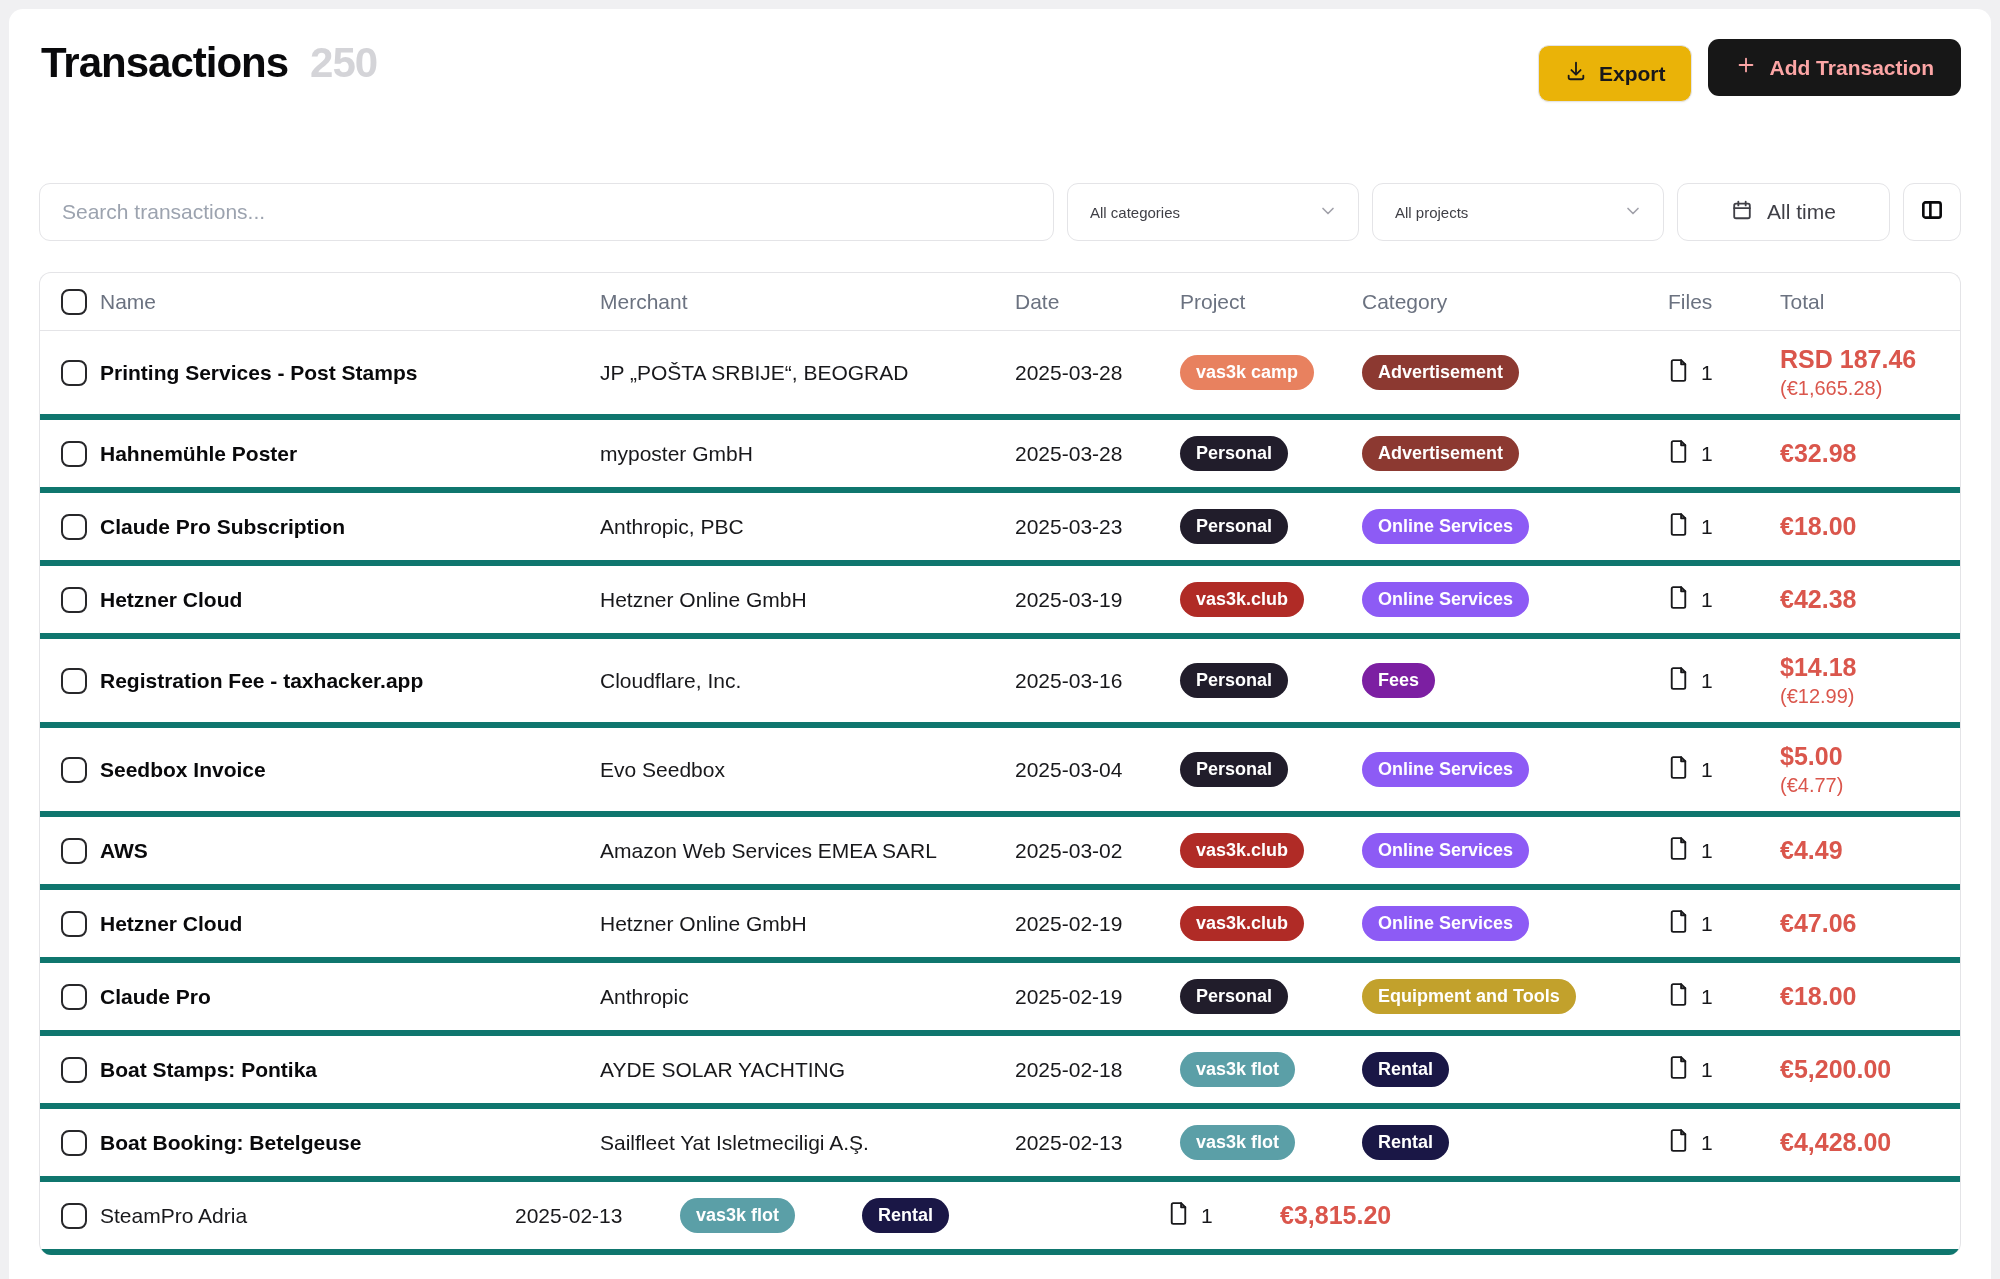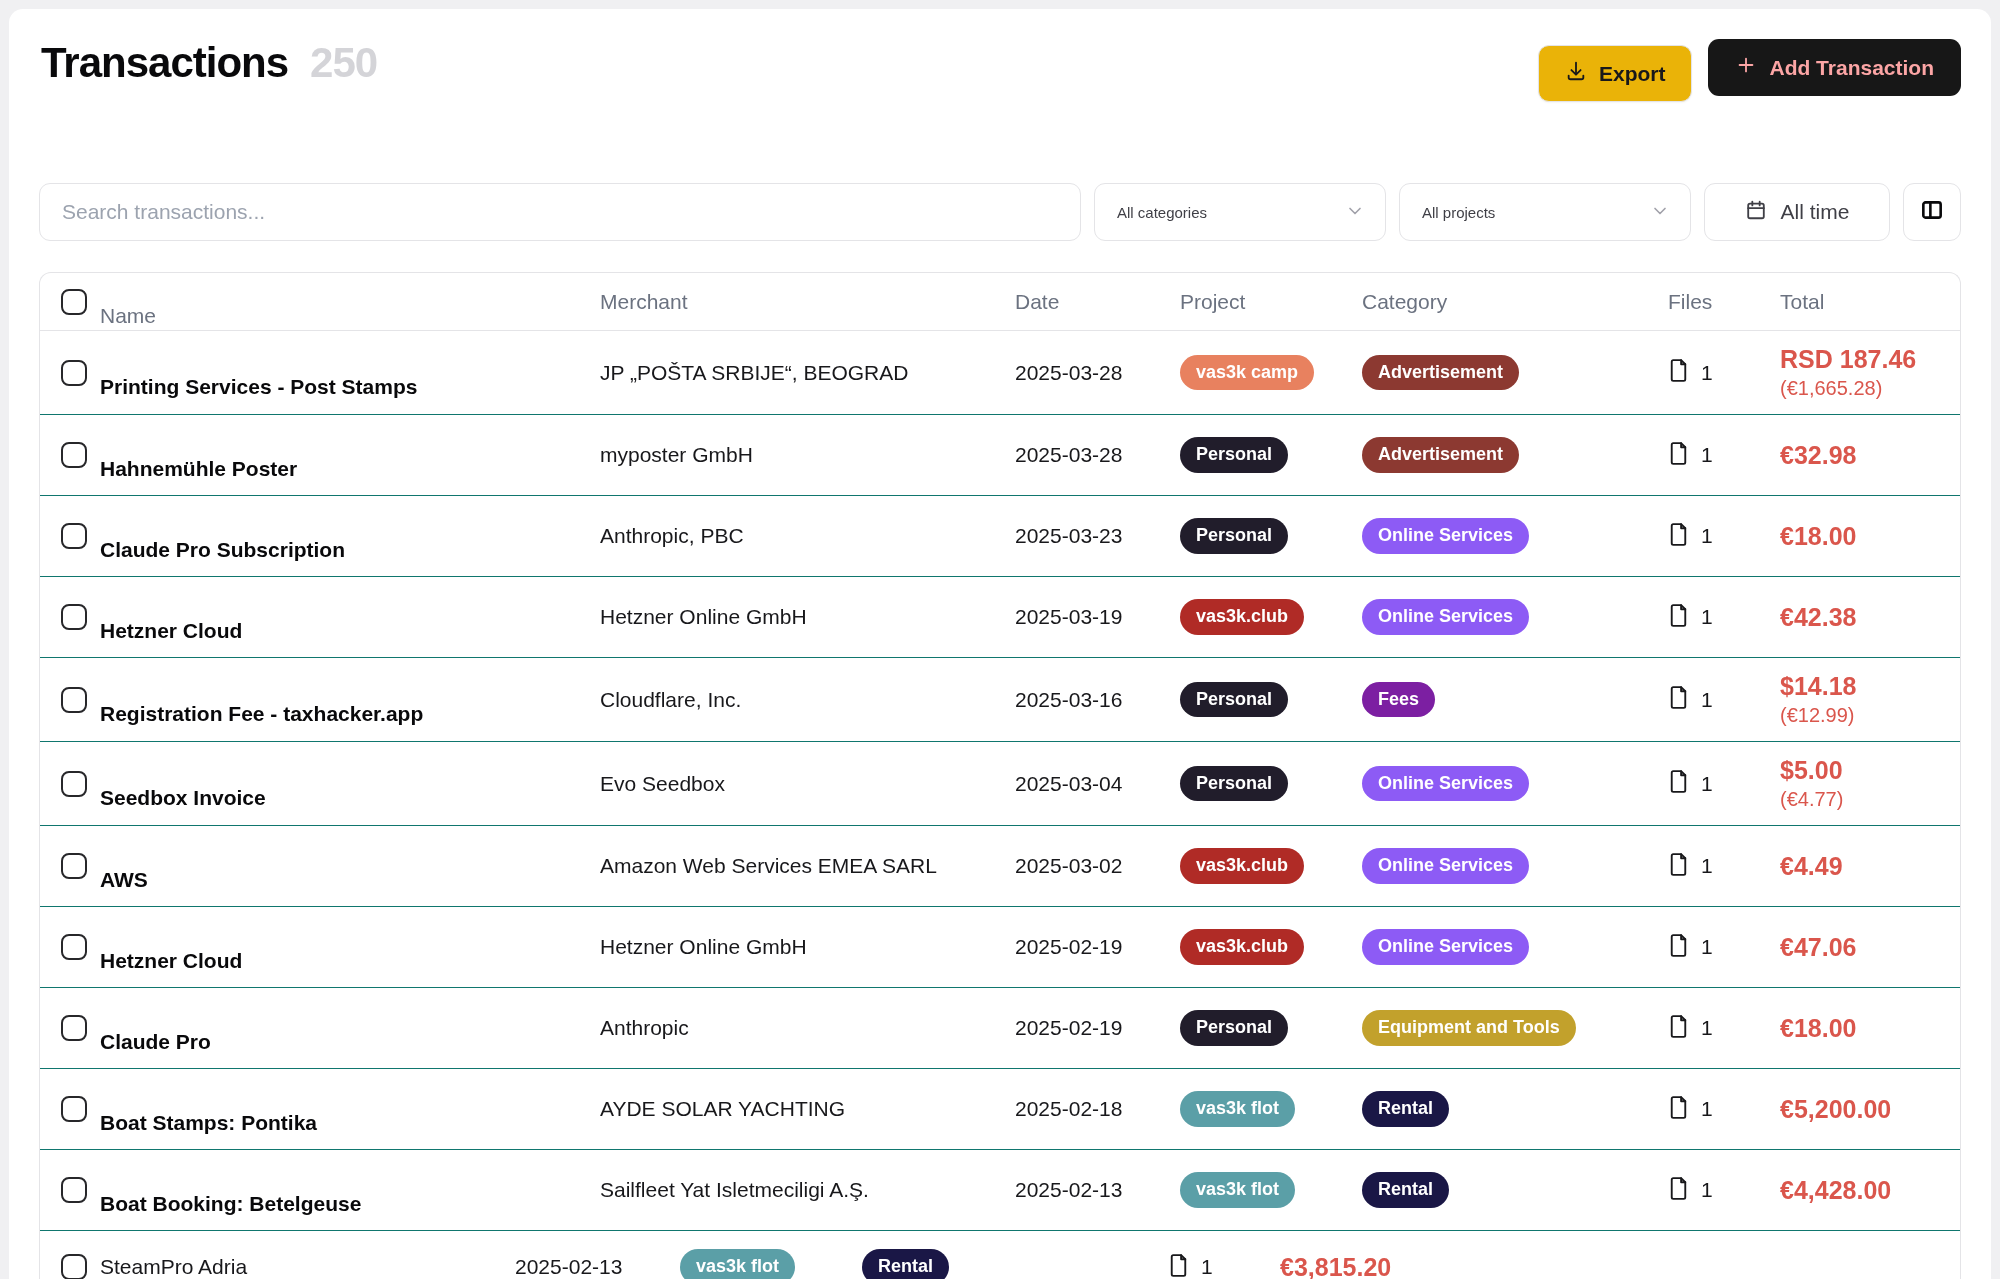--- a/index.html
+++ b/index.html
@@ -48,47 +48,47 @@
   }
   .search-box input::placeholder { color: #9ca3af; }
   .select {
     width: 292px; height: 58px; flex: 0 0 auto;
     border: 1px solid #e4e4e7; border-radius: 11px; background: #fff;
     display: flex; align-items: center; justify-content: space-between;
     padding: 0 20px 0 22px; font-size: 15px; color: #3f3f46; cursor: pointer;
   }
   .select .chev { color: #a1a1aa; }
   .timebtn {
-    width: 186px; height: 58px; flex: 0 0 auto;
+    width: 213px; height: 58px; flex: 0 0 auto;
     border: 1px solid #e4e4e7; border-radius: 11px; background: #fff;
     display: flex; align-items: center; justify-content: center; gap: 14px;
     font-size: 21px; color: #3f3f46; cursor: pointer;
   }
   .colbtn {
     width: 58px; height: 58px; flex: 0 0 auto;
     border: 1px solid #e4e4e7; border-radius: 11px; background: #fff;
     display: flex; align-items: center; justify-content: center;
     color: #09090b; cursor: pointer;
   }
   
   .table {
     margin-top: 31px;
     border: 1px solid #e4e4e7;
     border-radius: 12px;
     border-bottom: none;
     overflow: hidden;
     background: #fff;
   }
-  .tr { display: flex; align-items: center; border-bottom: 1px solid #0f766e; }
+  .tr { display: flex; align-items: center; border-bottom: 6px solid #0f766e; }
   .thead .tr { border-bottom: 1px solid #e4e4e7; }
   .th { font-size: 21px; color: #6b7280; font-weight: 400; }
   .thead .tr { height: 58px; }
   .tbody .tr { min-height: 73px; padding: 14px 0; cursor: pointer; }
   .col-check   { width: 60px;  padding-left: 21px; display: flex; align-items: center; }
-  .col-name    { width: 500px; padding-right: 28px; margin-top: 28px; }
+  .col-name    { width: 500px; padding-right: 28px; }
   .col-merchant{ width: 415px; padding-right: 16px; }
   .col-date    { width: 165px; }
   .col-project { width: 182px; }
   .col-category{ width: 306px; }
   .col-files   { width: 112px; display: flex; align-items: center; gap: 12px; }
   .col-total   { flex: 1 1 auto; text-align: left; padding-right: 17px; }
   .checkbox {
     width: 26px; height: 26px; border: 2px solid #27272a;
     border-radius: 8px; background: #fff; cursor: pointer;
   }

